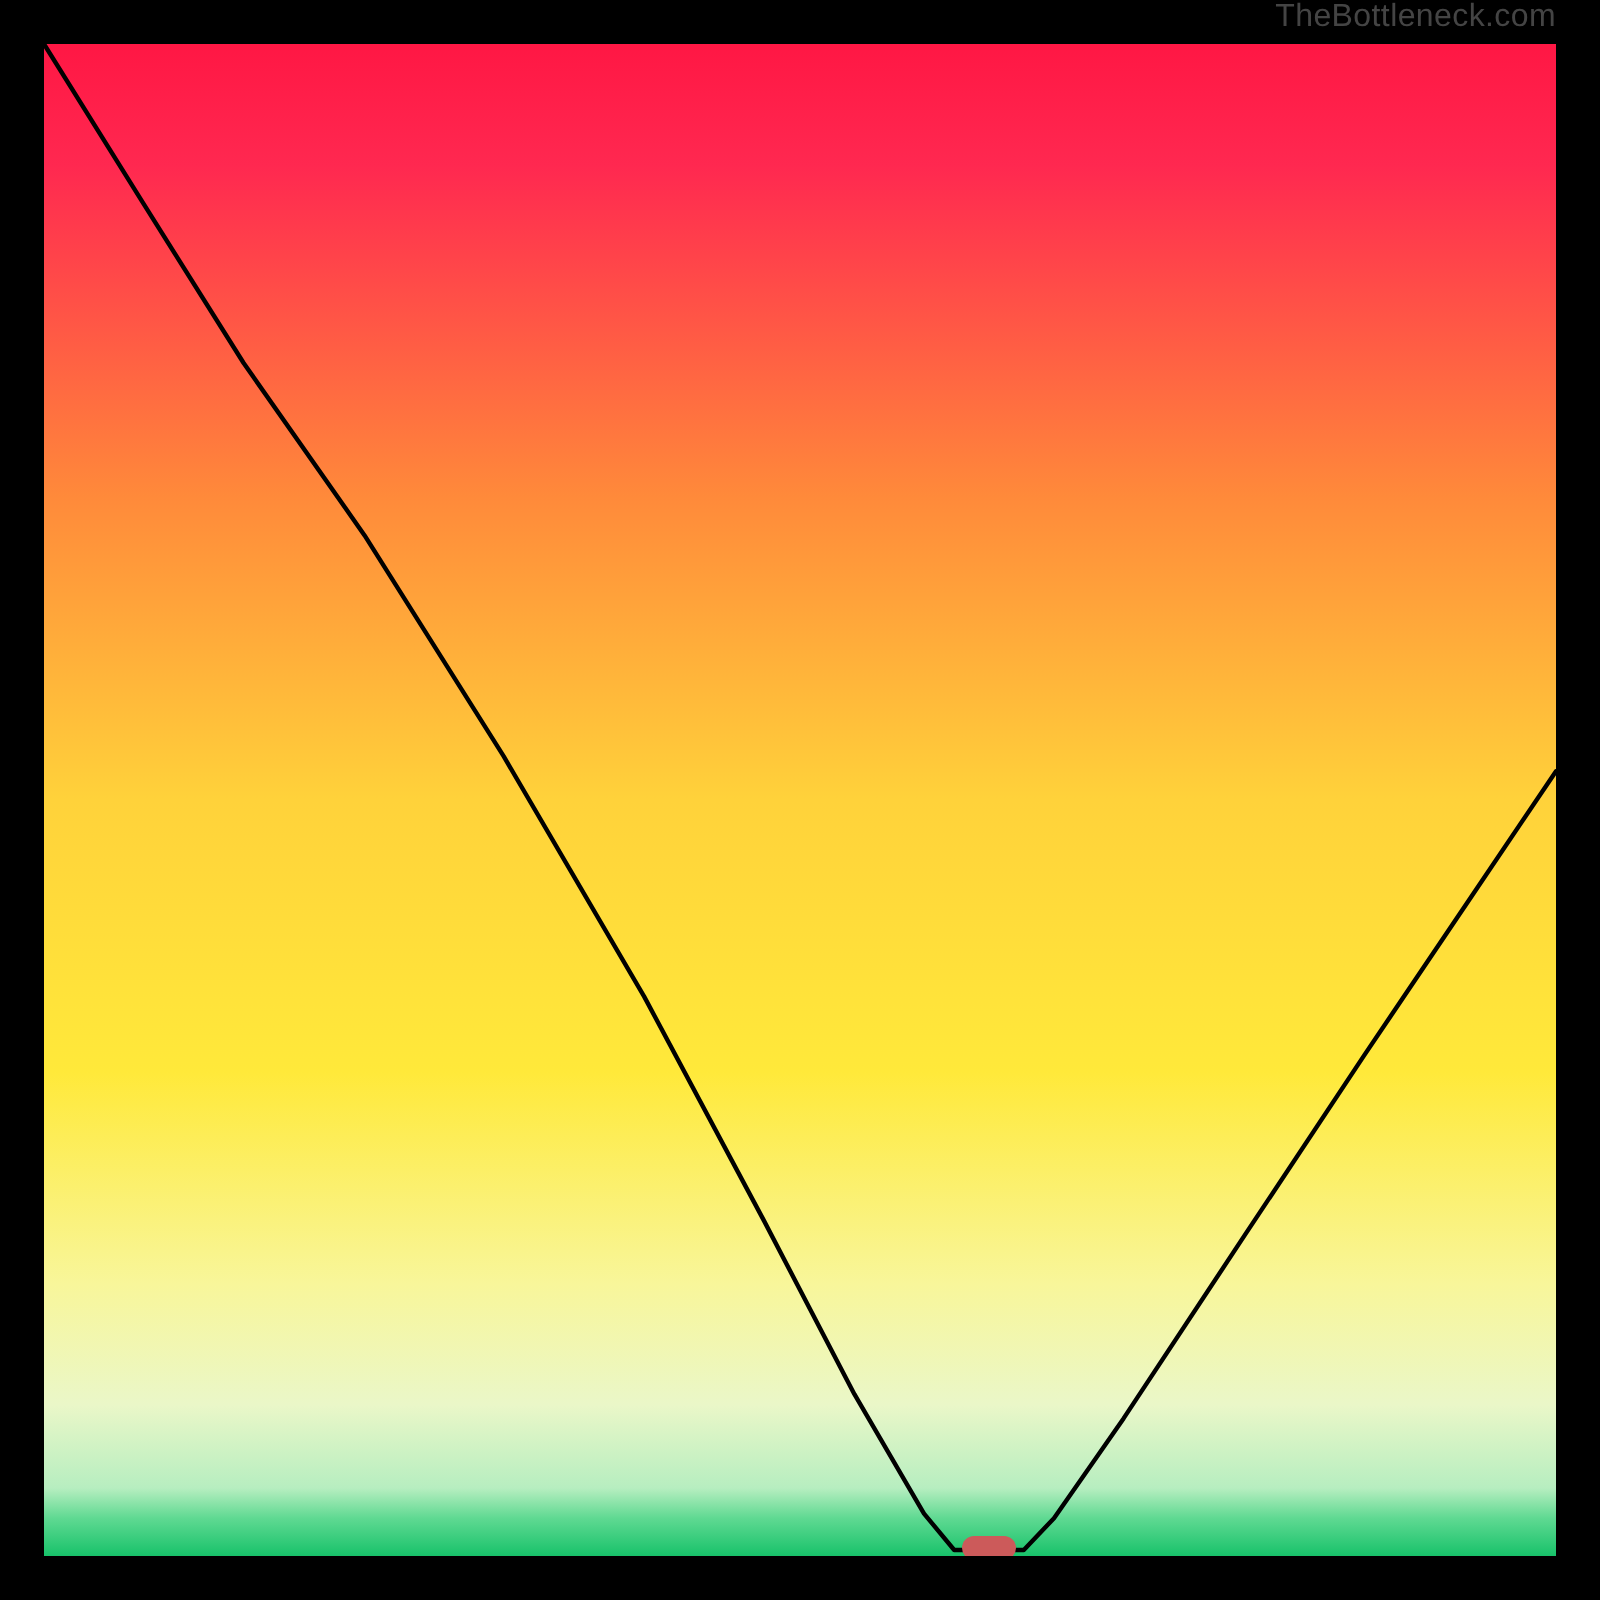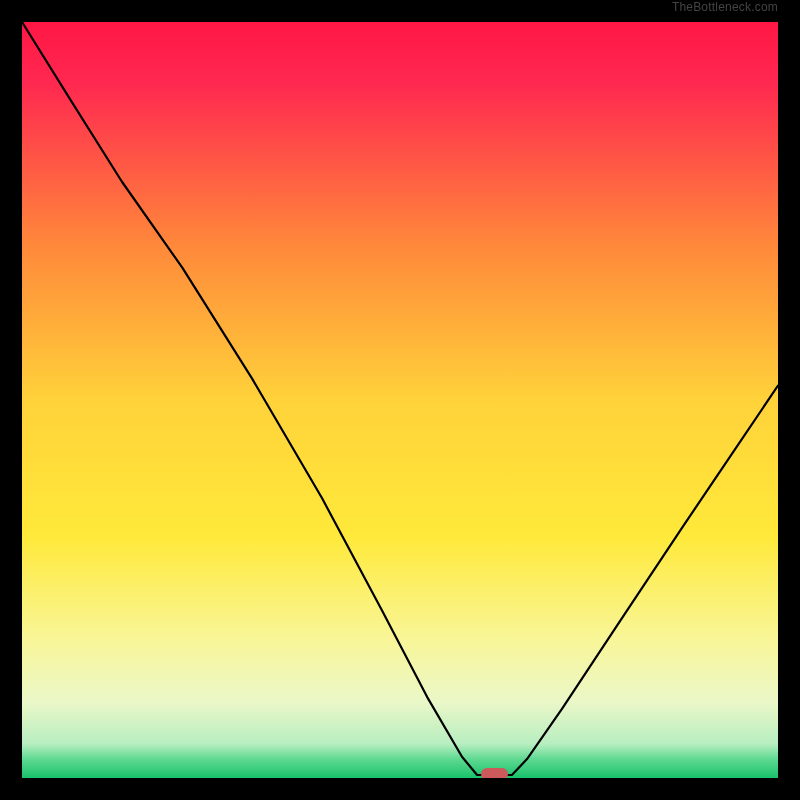--- a/index.html
+++ b/index.html
@@ -28,21 +28,21 @@
     position: absolute;
     left: 0; top: 0;
     width: 100%;
     height: 100%;
   }
   .watermark {
     position: absolute;
     top: 0;
     right: 22px;
     font-family: Arial, Helvetica, sans-serif;
-    font-size: 12px;
+    font-size: 16px;
     font-weight: 400;
     color: #444;
     letter-spacing: 0.2px;
     user-select: none;
   }
   .marker {
     position: absolute;
     background: #cc5a5a;
     border-radius: 999px;
   }

